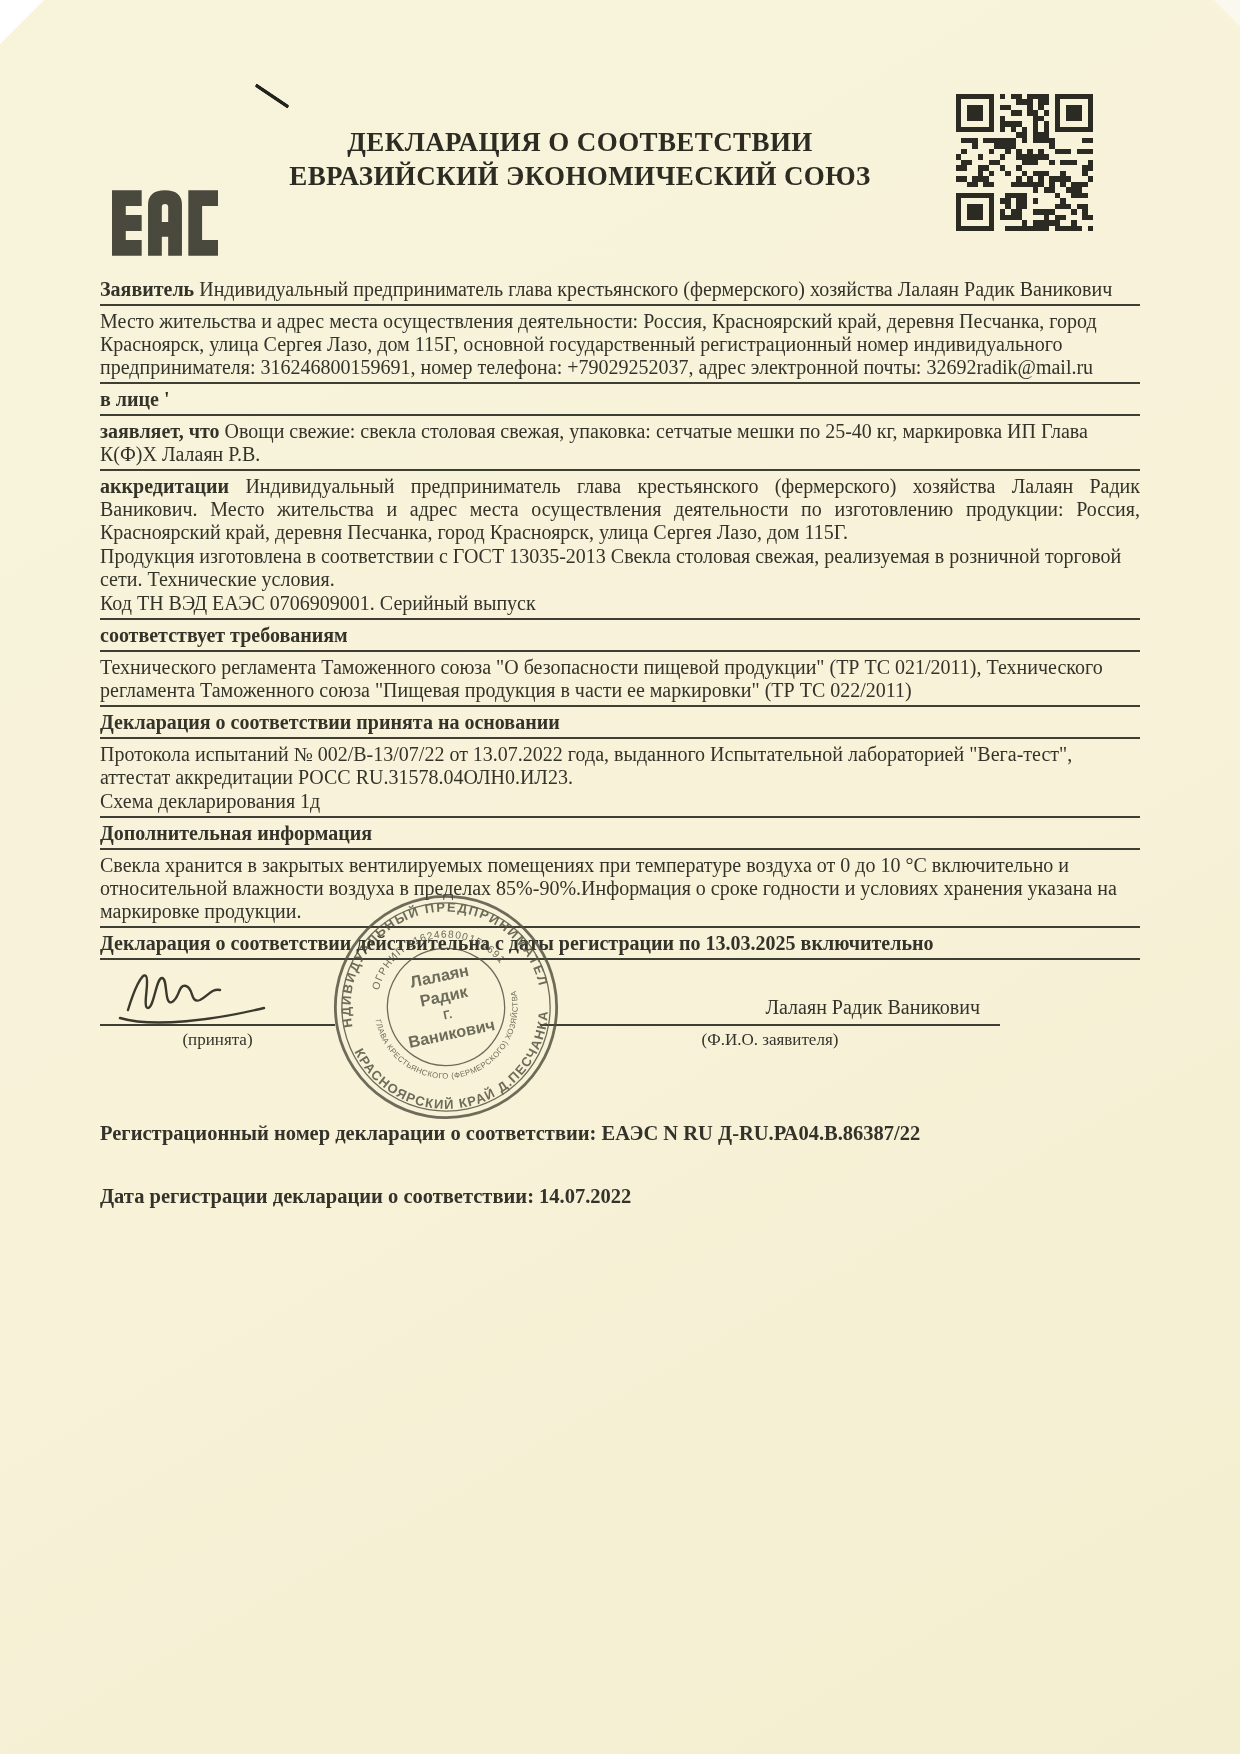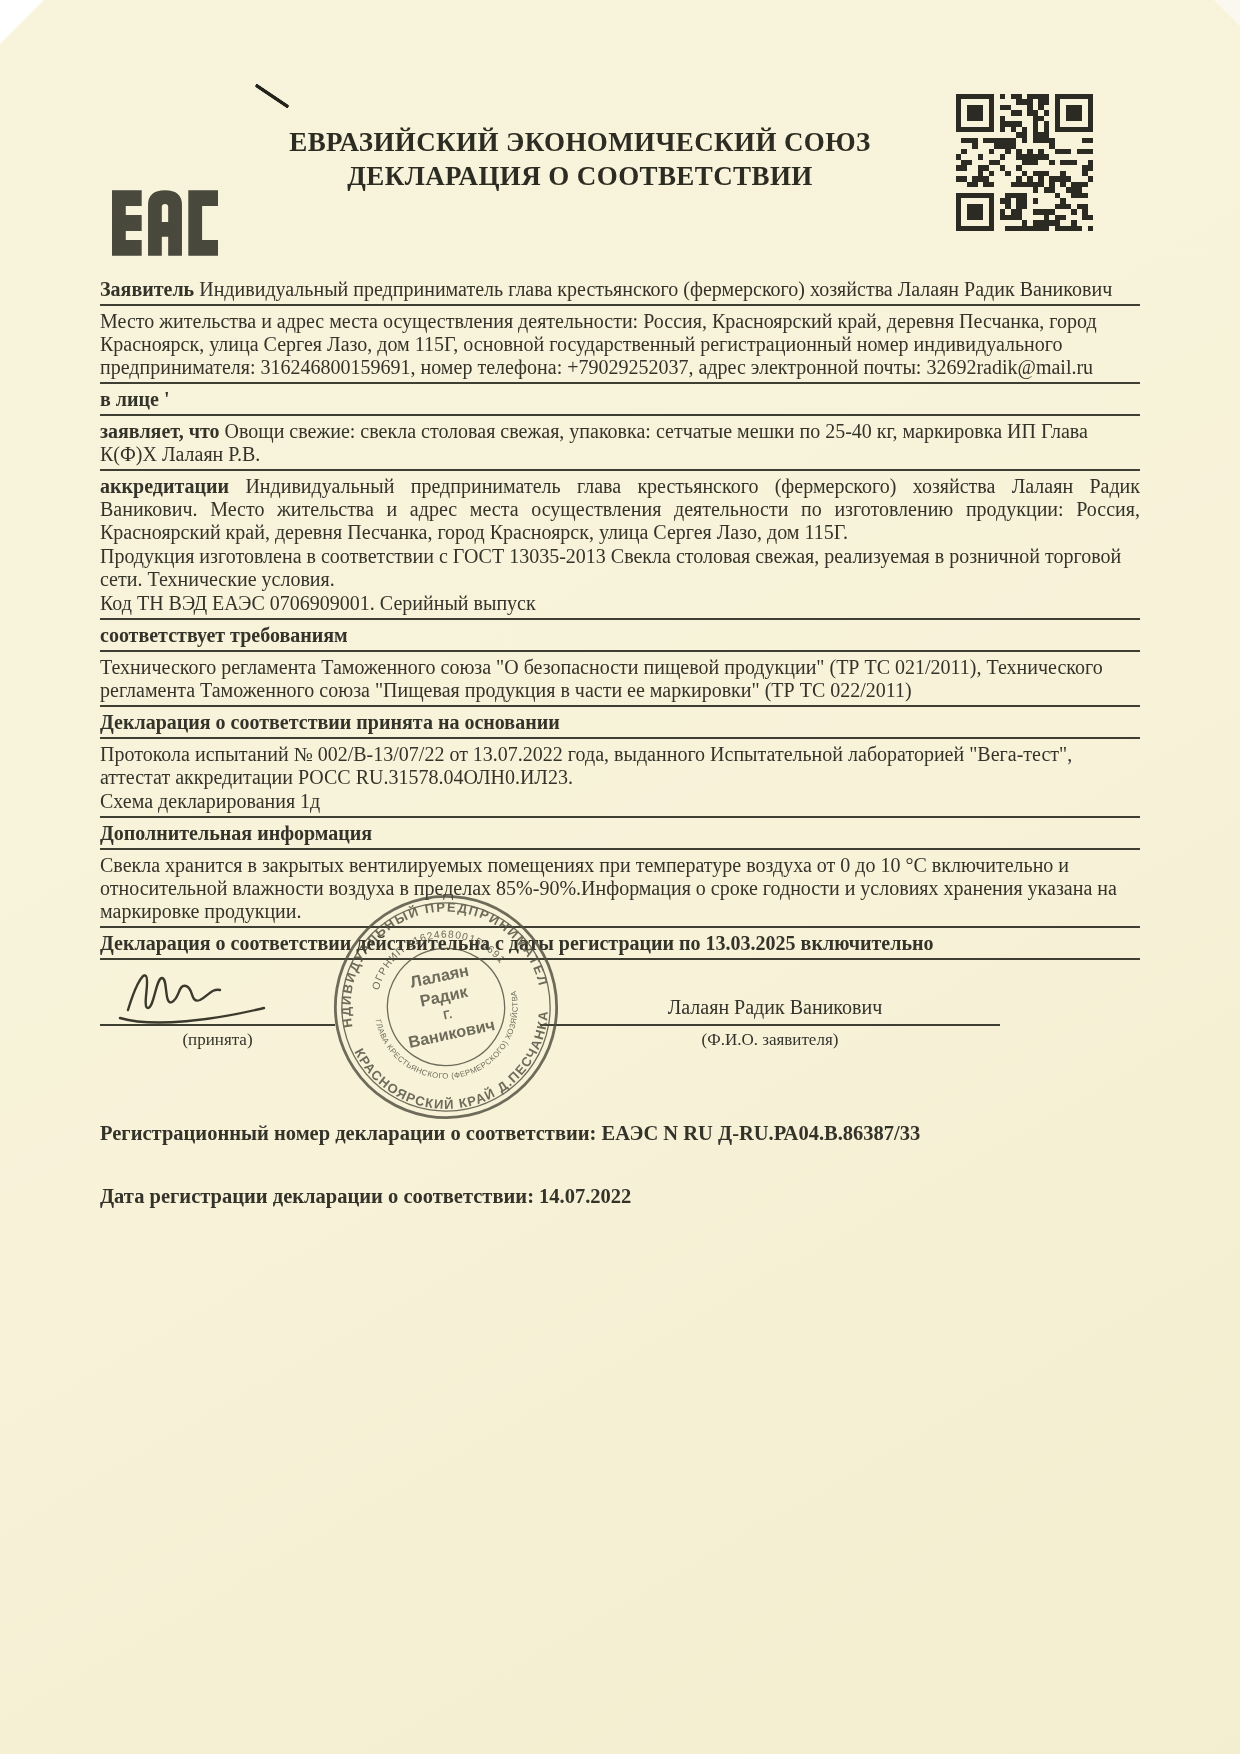--- a/index.html
+++ b/index.html
@@ -27,21 +27,21 @@
   .p { margin:1px 0; }
   .just { text-align:justify; }
   .b { font-weight:bold; }
   .rule { border-top:2px solid var(--rule,#3f3e33); height:0; margin:3px 0 4px 0; }
   .hdr { font-weight:bold; margin:1px 0; }
   .sig-row { position:relative; height:142px; margin-top:6px; }
   .sig-mark { position:absolute; left:14px; top:-4px; width:190px; height:64px; }
   .sig-mark path { fill:none; stroke:#3a392c; stroke-width:2.4; stroke-linecap:round; }
   .sig-line-left { position:absolute; left:0; top:58px; width:235px; border-top:2px solid var(--rule,#3f3e33); }
   .sig-caption { position:absolute; left:0; top:62px; width:235px; text-align:center; font-size:17px; }
-  .fio-name { position:absolute; left:470px; top:30px; width:410px; text-align:center; font-size:20px; }
+  .fio-name { position:absolute; left:470px; top:30px; width:410px; text-align:right; font-size:20px; }
   .sig-line-right { position:absolute; left:440px; top:58px; width:460px; border-top:2px solid var(--rule,#3f3e33); }
   .fio-caption { position:absolute; left:440px; top:62px; width:460px; text-align:center; font-size:17px; }
   .stamp { position:absolute; left:205px; top:-100px; width:282px; height:282px;
     transform:rotate(-12deg); opacity:0.82; z-index:3; }
   .stamp circle { stroke:var(--stamp,#4f4e3e); }
   .stamp text { fill:var(--stamp,#4f4e3e); font-family:"Liberation Sans", sans-serif; }
   .st-ring   { font-size:12px; letter-spacing:1.5px; font-weight:bold; }
   .st-ringb  { font-size:12px; letter-spacing:1.2px; font-weight:bold; }
   .st-itop   { font-size:9.5px; letter-spacing:1px; }
   .st-ibot   { font-size:7.2px; letter-spacing:0.4px; }
@@ -64,22 +64,22 @@
     <path fill-rule="evenodd" d="M34,62 V14 Q34,0 50,0 Q66,0 66,14 V62 H53 V44 H47 V62 Z M47,16 Q47,13 50,13 Q53,13 53,16 V30 H47 Z"></path>
     <path d="M72,0 H100 V15 H85 V47 H100 V62 H72 Z"></path>
   </svg>
   <span class="sr">ЕАС</span>
 
   <svg class="qr" id="qr" viewBox="0 0 25 25">
       <path d="M0 0h1v1h-1zM1 0h1v1h-1zM2 0h1v1h-1zM3 0h1v1h-1zM4 0h1v1h-1zM5 0h1v1h-1zM6 0h1v1h-1zM8 0h1v1h-1zM10 0h1v1h-1zM11 0h1v1h-1zM13 0h1v1h-1zM14 0h1v1h-1zM15 0h1v1h-1zM16 0h1v1h-1zM18 0h1v1h-1zM19 0h1v1h-1zM20 0h1v1h-1zM21 0h1v1h-1zM22 0h1v1h-1zM23 0h1v1h-1zM24 0h1v1h-1zM0 1h1v1h-1zM6 1h1v1h-1zM11 1h1v1h-1zM12 1h1v1h-1zM13 1h1v1h-1zM15 1h1v1h-1zM16 1h1v1h-1zM18 1h1v1h-1zM24 1h1v1h-1zM0 2h1v1h-1zM2 2h1v1h-1zM3 2h1v1h-1zM4 2h1v1h-1zM6 2h1v1h-1zM8 2h1v1h-1zM9 2h1v1h-1zM13 2h1v1h-1zM15 2h1v1h-1zM18 2h1v1h-1zM20 2h1v1h-1zM21 2h1v1h-1zM22 2h1v1h-1zM24 2h1v1h-1zM0 3h1v1h-1zM2 3h1v1h-1zM3 3h1v1h-1zM4 3h1v1h-1zM6 3h1v1h-1zM10 3h1v1h-1zM11 3h1v1h-1zM13 3h1v1h-1zM14 3h1v1h-1zM16 3h1v1h-1zM18 3h1v1h-1zM20 3h1v1h-1zM21 3h1v1h-1zM22 3h1v1h-1zM24 3h1v1h-1zM0 4h1v1h-1zM2 4h1v1h-1zM3 4h1v1h-1zM4 4h1v1h-1zM6 4h1v1h-1zM8 4h1v1h-1zM14 4h1v1h-1zM15 4h1v1h-1zM18 4h1v1h-1zM20 4h1v1h-1zM21 4h1v1h-1zM22 4h1v1h-1zM24 4h1v1h-1zM0 5h1v1h-1zM6 5h1v1h-1zM8 5h1v1h-1zM9 5h1v1h-1zM10 5h1v1h-1zM11 5h1v1h-1zM14 5h1v1h-1zM16 5h1v1h-1zM18 5h1v1h-1zM24 5h1v1h-1zM0 6h1v1h-1zM1 6h1v1h-1zM2 6h1v1h-1zM3 6h1v1h-1zM4 6h1v1h-1zM5 6h1v1h-1zM6 6h1v1h-1zM8 6h1v1h-1zM10 6h1v1h-1zM12 6h1v1h-1zM14 6h1v1h-1zM16 6h1v1h-1zM18 6h1v1h-1zM19 6h1v1h-1zM20 6h1v1h-1zM21 6h1v1h-1zM22 6h1v1h-1zM23 6h1v1h-1zM24 6h1v1h-1zM11 7h1v1h-1zM12 7h1v1h-1zM14 7h1v1h-1zM15 7h1v1h-1zM16 7h1v1h-1zM1 8h1v1h-1zM2 8h1v1h-1zM3 8h1v1h-1zM5 8h1v1h-1zM6 8h1v1h-1zM7 8h1v1h-1zM8 8h1v1h-1zM9 8h1v1h-1zM10 8h1v1h-1zM12 8h1v1h-1zM14 8h1v1h-1zM15 8h1v1h-1zM16 8h1v1h-1zM17 8h1v1h-1zM23 8h1v1h-1zM24 8h1v1h-1zM3 9h1v1h-1zM7 9h1v1h-1zM8 9h1v1h-1zM9 9h1v1h-1zM10 9h1v1h-1zM17 9h1v1h-1zM1 10h1v1h-1zM6 10h1v1h-1zM9 10h1v1h-1zM11 10h1v1h-1zM13 10h1v1h-1zM15 10h1v1h-1zM18 10h1v1h-1zM19 10h1v1h-1zM20 10h1v1h-1zM22 10h1v1h-1zM23 10h1v1h-1zM24 10h1v1h-1zM0 11h1v1h-1zM4 11h1v1h-1zM8 11h1v1h-1zM11 11h1v1h-1zM12 11h1v1h-1zM13 11h1v1h-1zM14 11h1v1h-1zM15 11h1v1h-1zM16 11h1v1h-1zM1 12h1v1h-1zM2 12h1v1h-1zM6 12h1v1h-1zM7 12h1v1h-1zM12 12h1v1h-1zM13 12h1v1h-1zM14 12h1v1h-1zM17 12h1v1h-1zM19 12h1v1h-1zM20 12h1v1h-1zM21 12h1v1h-1zM24 12h1v1h-1zM0 13h1v1h-1zM1 13h1v1h-1zM4 13h1v1h-1zM5 13h1v1h-1zM8 13h1v1h-1zM11 13h1v1h-1zM23 13h1v1h-1zM24 13h1v1h-1zM4 14h1v1h-1zM6 14h1v1h-1zM9 14h1v1h-1zM12 14h1v1h-1zM14 14h1v1h-1zM15 14h1v1h-1zM16 14h1v1h-1zM19 14h1v1h-1zM23 14h1v1h-1zM0 15h1v1h-1zM1 15h1v1h-1zM3 15h1v1h-1zM4 15h1v1h-1zM5 15h1v1h-1zM11 15h1v1h-1zM13 15h1v1h-1zM15 15h1v1h-1zM17 15h1v1h-1zM18 15h1v1h-1zM19 15h1v1h-1zM20 15h1v1h-1zM24 15h1v1h-1zM2 16h1v1h-1zM3 16h1v1h-1zM5 16h1v1h-1zM6 16h1v1h-1zM10 16h1v1h-1zM11 16h1v1h-1zM12 16h1v1h-1zM13 16h1v1h-1zM14 16h1v1h-1zM15 16h1v1h-1zM17 16h1v1h-1zM19 16h1v1h-1zM21 16h1v1h-1zM22 16h1v1h-1zM23 16h1v1h-1zM14 17h1v1h-1zM16 17h1v1h-1zM17 17h1v1h-1zM20 17h1v1h-1zM21 17h1v1h-1zM22 17h1v1h-1zM0 18h1v1h-1zM1 18h1v1h-1zM2 18h1v1h-1zM3 18h1v1h-1zM4 18h1v1h-1zM5 18h1v1h-1zM6 18h1v1h-1zM9 18h1v1h-1zM10 18h1v1h-1zM11 18h1v1h-1zM12 18h1v1h-1zM18 18h1v1h-1zM21 18h1v1h-1zM22 18h1v1h-1zM23 18h1v1h-1zM0 19h1v1h-1zM6 19h1v1h-1zM8 19h1v1h-1zM9 19h1v1h-1zM11 19h1v1h-1zM12 19h1v1h-1zM14 19h1v1h-1zM19 19h1v1h-1zM0 20h1v1h-1zM2 20h1v1h-1zM3 20h1v1h-1zM4 20h1v1h-1zM6 20h1v1h-1zM9 20h1v1h-1zM11 20h1v1h-1zM12 20h1v1h-1zM18 20h1v1h-1zM19 20h1v1h-1zM20 20h1v1h-1zM22 20h1v1h-1zM23 20h1v1h-1zM0 21h1v1h-1zM2 21h1v1h-1zM3 21h1v1h-1zM4 21h1v1h-1zM6 21h1v1h-1zM8 21h1v1h-1zM10 21h1v1h-1zM11 21h1v1h-1zM14 21h1v1h-1zM15 21h1v1h-1zM16 21h1v1h-1zM17 21h1v1h-1zM21 21h1v1h-1zM23 21h1v1h-1zM0 22h1v1h-1zM2 22h1v1h-1zM3 22h1v1h-1zM4 22h1v1h-1zM6 22h1v1h-1zM8 22h1v1h-1zM9 22h1v1h-1zM10 22h1v1h-1zM11 22h1v1h-1zM16 22h1v1h-1zM18 22h1v1h-1zM19 22h1v1h-1zM23 22h1v1h-1zM24 22h1v1h-1zM0 23h1v1h-1zM6 23h1v1h-1zM12 23h1v1h-1zM14 23h1v1h-1zM15 23h1v1h-1zM16 23h1v1h-1zM17 23h1v1h-1zM18 23h1v1h-1zM21 23h1v1h-1zM0 24h1v1h-1zM1 24h1v1h-1zM2 24h1v1h-1zM3 24h1v1h-1zM4 24h1v1h-1zM5 24h1v1h-1zM6 24h1v1h-1zM9 24h1v1h-1zM10 24h1v1h-1zM11 24h1v1h-1zM12 24h1v1h-1zM13 24h1v1h-1zM14 24h1v1h-1zM15 24h1v1h-1zM16 24h1v1h-1zM18 24h1v1h-1zM19 24h1v1h-1zM20 24h1v1h-1zM21 24h1v1h-1zM22 24h1v1h-1zM24 24h1v1h-1z" fill="#2c2b23"></path>
     </svg>
 
   <div class="titles">
+    <div>ДЕКЛАРАЦИЯ О СООТВЕТСТВИИ</div>
     <div>ЕВРАЗИЙСКИЙ ЭКОНОМИЧЕСКИЙ СОЮЗ</div>
-    <div>ДЕКЛАРАЦИЯ О СООТВЕТСТВИИ</div>
   </div>
 
   <div class="content">
 
     <p class="p"><span class="b">Заявитель</span> <span>Индивидуальный предприниматель глава крестьянского (фермерского) хозяйства Лалаян Радик Ваникович</span></p>
     <div class="rule"></div>
 
     <p class="p">Место жительства и адрес места осуществления деятельности: Россия, Красноярский край, деревня Песчанка, город Красноярск, улица Сергея Лазо, дом 115Г, основной государственный регистрационный номер индивидуального предпринимателя: 316246800159691, номер телефона: +79029252037, адрес электронной почты: 32692radik@mail.ru</p>
     <div class="rule"></div>
 
@@ -144,17 +144,17 @@
         <text class="st-ringb"><textPath href="#arc-bot" startOffset="50%" text-anchor="middle">КРАСНОЯРСКИЙ КРАЙ Д.ПЕСЧАНКА</textPath></text>
         <text class="st-itop"><textPath href="#arc-itop" startOffset="50%" text-anchor="middle">ОГРНИП 316246800159691</textPath></text>
         <text class="st-ibot"><textPath href="#arc-ibot" startOffset="50%" text-anchor="middle">ГЛАВА КРЕСТЬЯНСКОГО (ФЕРМЕРСКОГО) ХОЗЯЙСТВА</textPath></text>
         <text class="st-center" x="130" y="106">Лалаян</text>
         <text class="st-center" x="130" y="125">Радик</text>
         <text class="st-center small" x="130" y="141">Г.</text>
         <text class="st-center" x="130" y="160">Ваникович</text>
       </svg>
     </div>
 
-    <p class="reg-line">Регистрационный номер декларации о соответствии: ЕАЭС N RU Д-RU.РА04.В.86387/33</p>
+    <p class="reg-line">Регистрационный номер декларации о соответствии: ЕАЭС N RU Д-RU.РА04.В.86387/22</p>
     <p class="reg-line date">Дата регистрации декларации о соответствии: 14.07.2022</p>
 
   </div>
 </div>
 
 </body></html>

